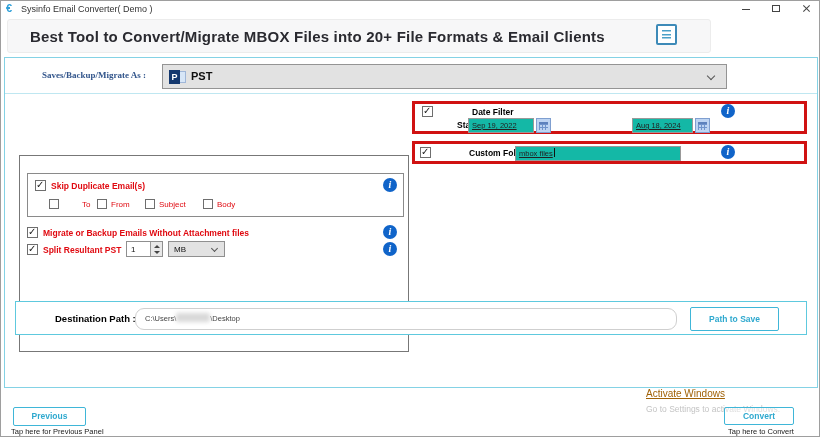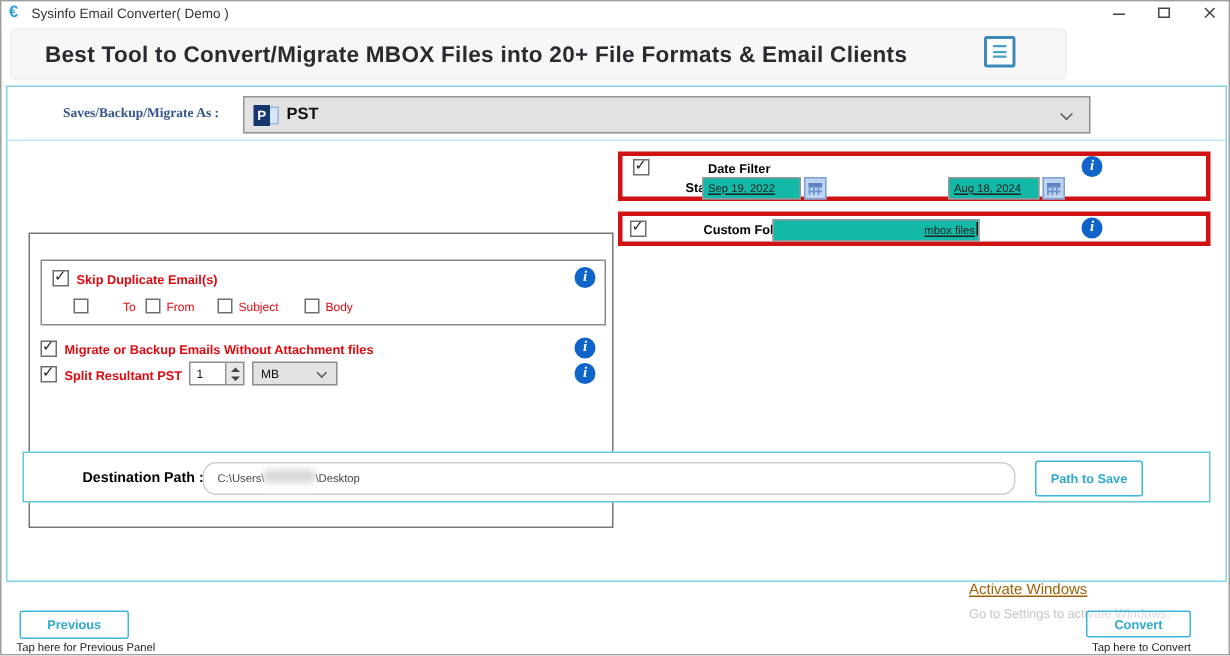--- a/index.html
+++ b/index.html
@@ -90,21 +90,21 @@
   
   .dest-bar { position:absolute; left:14px; top:300px; width:792px; height:34px; border:1px solid #5ec9de; background:#fff; }
   .dest-label { position:absolute; left:39px; top:11px; font-size:9.5px; font-weight:bold; color:#000; }
   .dest-input { position:absolute; left:119px; top:6px; width:542px; height:22px; background:#fff;
                 border:1px solid #cfcfcf; border-radius:9px; font-size:7.5px; color:#444;
                 line-height:20px; padding-left:9px; white-space:nowrap; }
   .redacted { display:inline-block; width:34px; height:9px; background:#d8d8d8; filter:blur(2px);
               vertical-align:-1px; border-radius:2px; }
   .teal-btn { position:absolute; background:#fff; border:1px solid #3fb6d8; border-radius:2px;
               color:#2fa9cf; font-size:8.5px; font-weight:bold; text-align:center; cursor:pointer; }
-  .path-btn { left:674px; top:5px; width:72px; height:24px; line-height:22px; }
+  .path-btn { left:674px; top:5px; width:89px; height:24px; line-height:22px; }
 
   
   .prev-btn { left:12px; top:406px; width:73px; height:19px; line-height:17px; }
   .conv-btn { left:723px; top:406px; width:70px; height:18px; line-height:16px;
               background:rgba(255,255,255,.45); z-index:2; }
   .hint { position:absolute; font-size:7.5px; color:#1a1a1a; white-space:nowrap; }
   .wm1 { position:absolute; left:645px; top:387px; font-size:10px; color:#a16207; z-index:1;text-decoration:underline; }
   .wm2 { position:absolute; left:645px; top:403px; font-size:8.5px; color:#c4c4c4; z-index:1; white-space:nowrap; }
 </style>
 </head>
@@ -212,21 +212,21 @@
       <span class="cal-btn" style="left:280px; top:14px;">
         <span class="cal-grid"></span>
       </span>
     </div>
 
     <div class="red-box" style="left:407px; top:83px; width:395px; height:23px;">
       <span class="cb checked" style="left:5px; top:3px;">
           <span class="mark">✓</span>
         </span>
       <span class="blk-label" style="left:19px; top:4px;">Custom Folder Name :</span>
-      <span class="mini-input" style="left:100px; top:2px; width:138px;text-align:right;"><span>mbox files</span><span class="caret"></span></span>
+      <span class="mini-input" style="left:100px; top:2px; width:166px;"><span>mbox files</span><span class="caret"></span></span>
       <span class="info" style="left:306px; top:1px;"></span>
     </div>
   </div>
 
   <div class="dest-bar">
     <span class="dest-label">Destination Path :</span>
     <div class="dest-input"><span>C:\Users\</span><span class="redacted"></span><span>\Desktop</span></div>
     <div class="teal-btn path-btn">Path to Save</div>
   </div>
 

